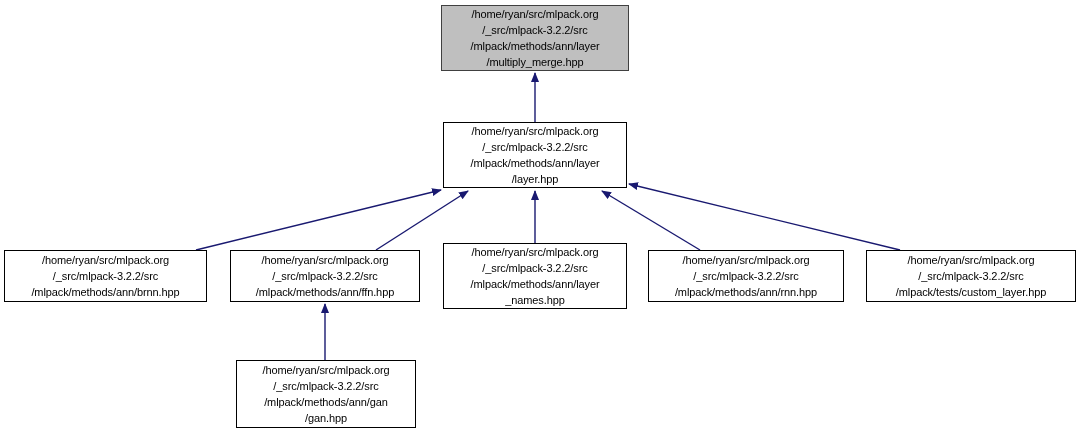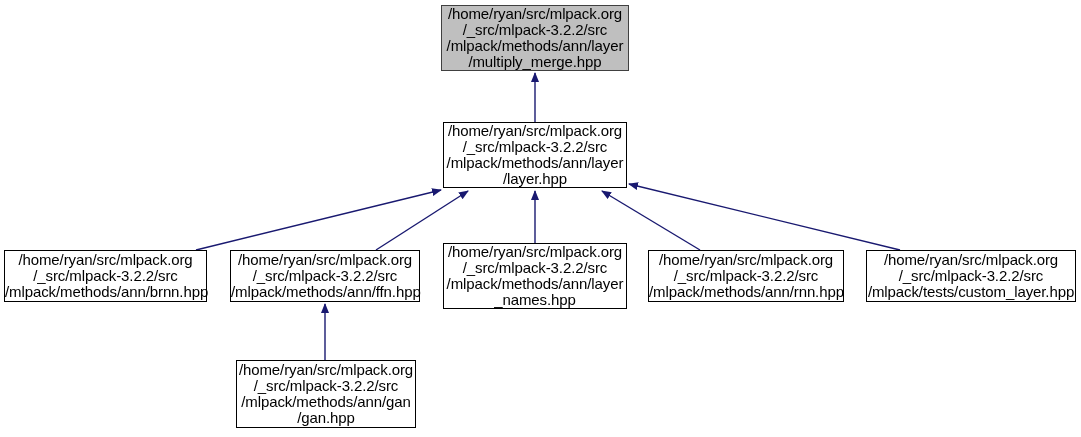--- a/index.html
+++ b/index.html
@@ -27,21 +27,21 @@
   }
   .node {
     position: absolute;
     box-sizing: border-box;
     border: 1px solid #000000;
     background: #ffffff;
     display: flex;
     align-items: center;
     justify-content: center;
     text-align: center;
-    font-size: 15px;
+    font-size: 11px;
     line-height: 16px;
     color: #000000;
     letter-spacing: -0.1px;
     white-space: pre-line;
     z-index: 2;
   }
   .node.highlight {
     background: #bfbfbf;
     border: 1px solid #404040;
   }

